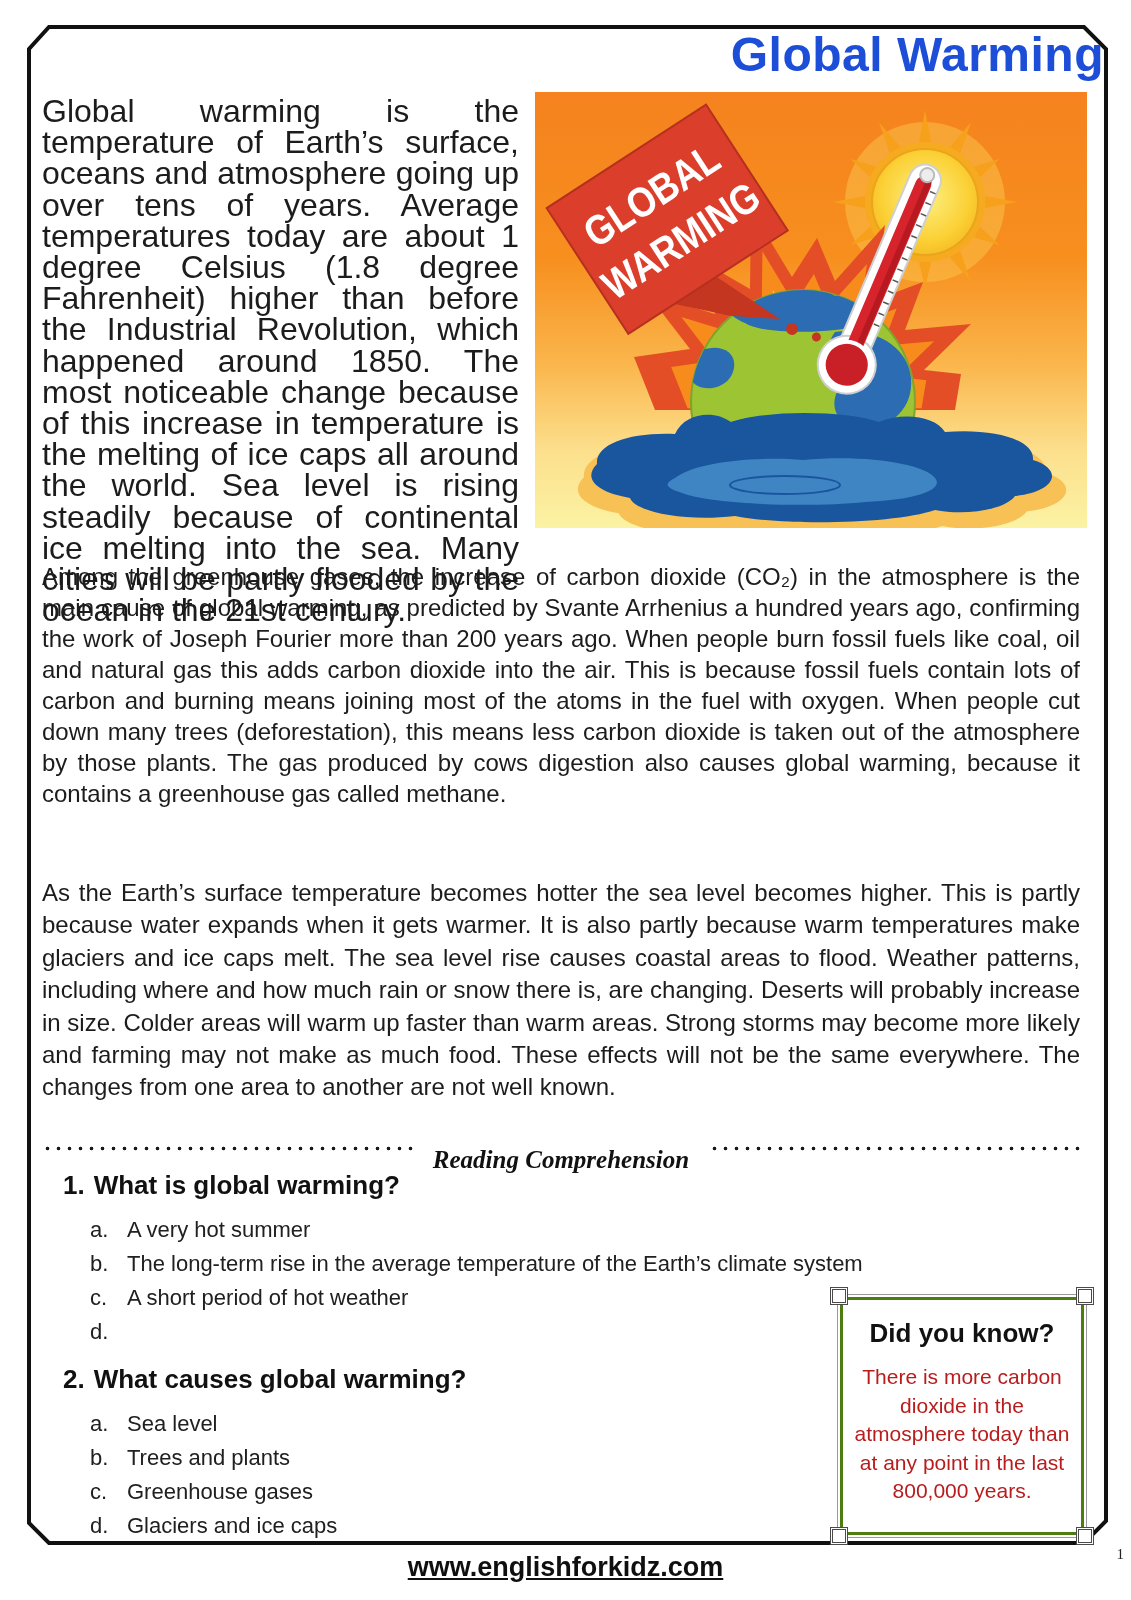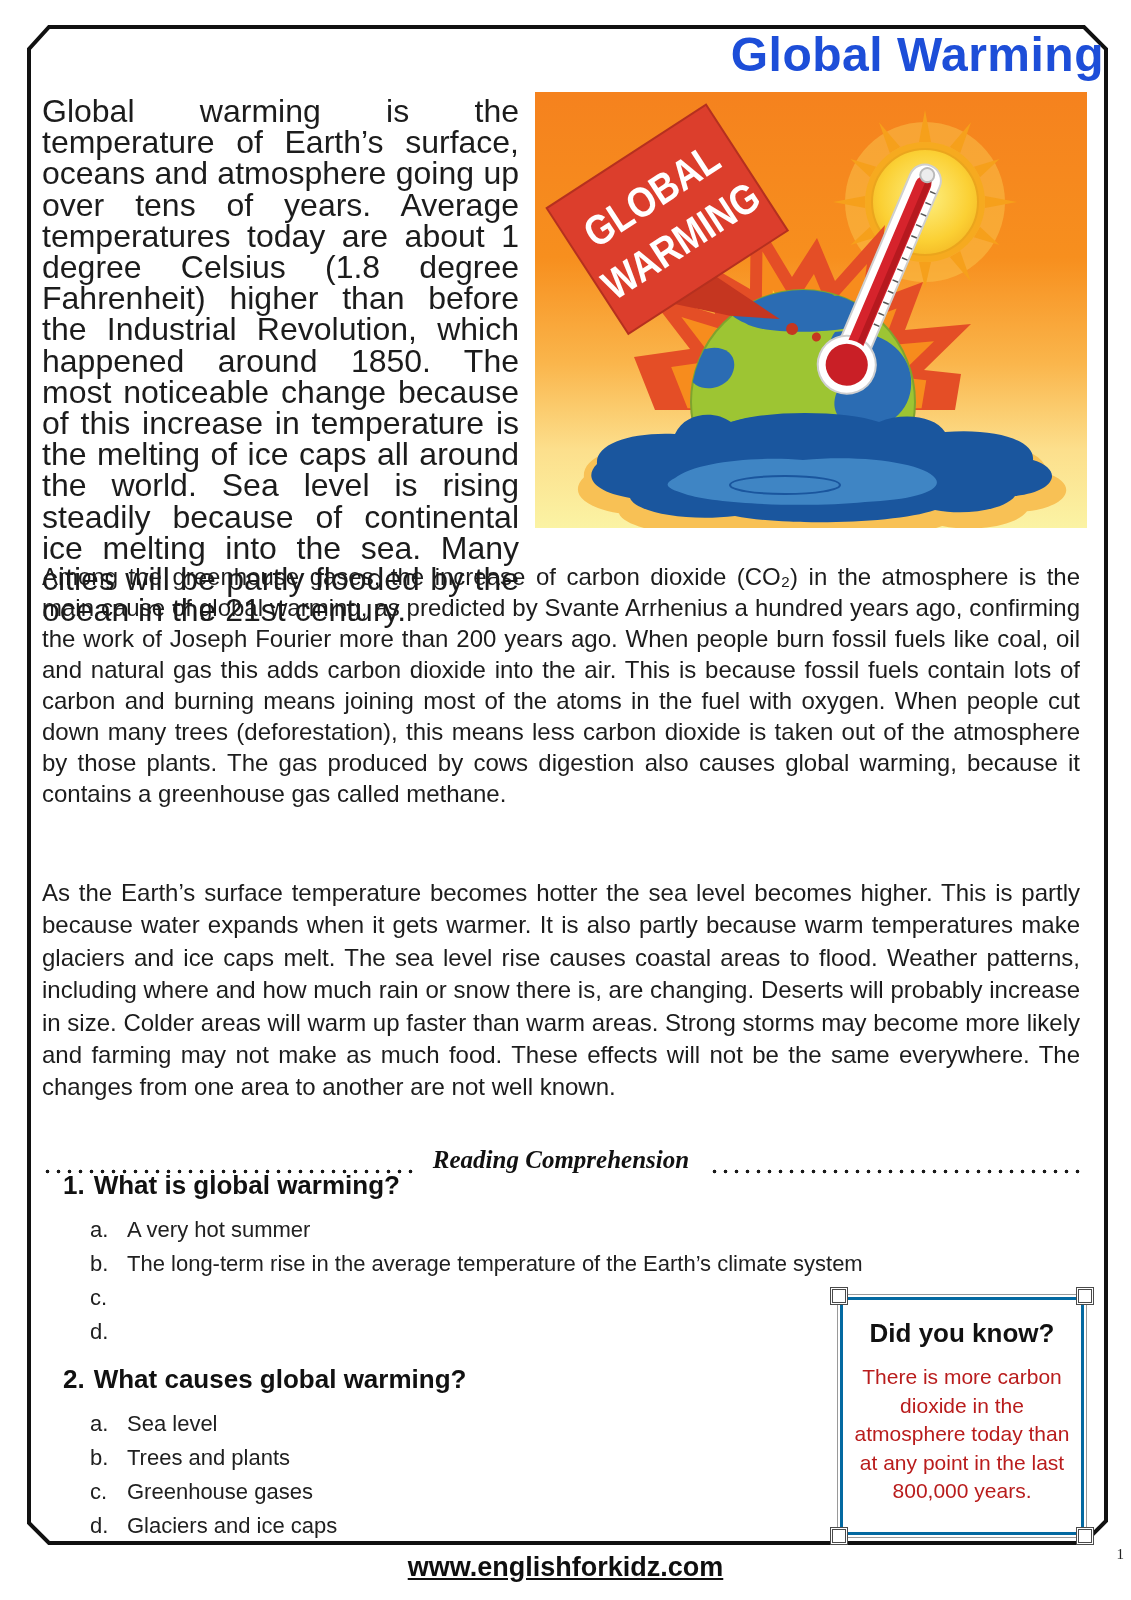--- a/index.html
+++ b/index.html
@@ -12,36 +12,36 @@
     position:absolute; top:27px; left:31px; width:1073px; text-align:right;
     font-size:48px; font-weight:bold; color:#1d4ed8; letter-spacing:0.5px;
   }
   .para { position:absolute; text-align:justify; color:#1c1c1c; }
   .p1 { left:42px; top:96px;  width:477px;  font-size:32px; line-height:31.2px; }
   .p2 { left:42px; top:561px; width:1038px; font-size:24px; line-height:31px; }
   .p3 { left:42px; top:877px; width:1038px; font-size:24px; line-height:32.4px; }
   .illus { position:absolute; left:535px; top:92px; width:552px; height:436px; }
   .illus svg { display:block; width:552px; height:436px; }
 
-  .divider { position:absolute; left:42px; top:1146px; width:1038px; display:flex; align-items:flex-end; gap:20px; }
+  .divider { position:absolute; left:42px; top:1146px; width:1038px; display:flex; align-items:flex-start; gap:20px; }
   .dotline { flex:1; height:5px;
     background-image:radial-gradient(circle, #1a1a1a 1.7px, transparent 2.1px);
     background-size:11px 5px; background-repeat:repeat-x; background-position:0 50%; }
   .divider-label { font-family:"Liberation Serif", serif; font-style:italic; font-weight:bold;
     font-size:25px; white-space:nowrap; color:#111; }
 
   .question { position:absolute; left:63px; }
   .q1 { top:1170px; } .q2 { top:1364px; }
   .q-head { display:flex; gap:9px; font-size:26px; font-weight:bold; color:#111; }
   .options { margin-top:16px; }
   .option { display:flex; margin-left:27px; height:34px; font-size:22px; color:#202020; white-space:nowrap; }
   .opt-letter { width:37px; flex:0 0 37px; }
 
   .dyk { position:absolute; left:840px; top:1297px; width:238px; height:232px;
-    border:3px solid #0369a1; outline:1px solid #9a9a9a; outline-offset:2px; background:#fff; }
+    border:3px solid #4d7c0f; outline:1px solid #9a9a9a; outline-offset:2px; background:#fff; }
   .dyk-corner { position:absolute; width:12px; height:12px; border:3px double #4a4a4a; background:#fff; }
   .c-tl { left:-13px; top:-13px; } .c-tr { right:-13px; top:-13px; }
   .c-bl { left:-13px; bottom:-13px; } .c-br { right:-13px; bottom:-13px; }
   .dyk-title { margin-top:18px; text-align:center; font-size:26px; font-weight:bold; color:#111; }
   .dyk-text { margin:14px auto 0; width:220px; text-align:center; font-size:21px;
     line-height:28.5px; white-space:pre-line; color:#b91c1c; }
 
   .footer { position:absolute; left:0; top:1552px; width:100%; text-align:center;
     font-size:27px; font-weight:bold; color:#0f0f0f;text-decoration:underline; }
   .pageno { position:absolute; right:7px; top:1546px; font-family:"Liberation Serif", serif;
@@ -180,20 +180,21 @@
       <div class="option">
         <span class="opt-letter">a.</span>
         <span>A very hot summer</span>
       </div>
       <div class="option">
         <span class="opt-letter">b.</span>
         <span>The long-term rise in the average temperature of the Earth’s climate system</span>
       </div>
       <div class="option">
         <span class="opt-letter">c.</span>
+        <span>A short period of hot weather</span>
       </div>
       <div class="option">
         <span class="opt-letter">d.</span>
       </div>
     </div>
   </section>
 
   <section class="question q2">
     <div class="q-head">
       <span>2.</span>

